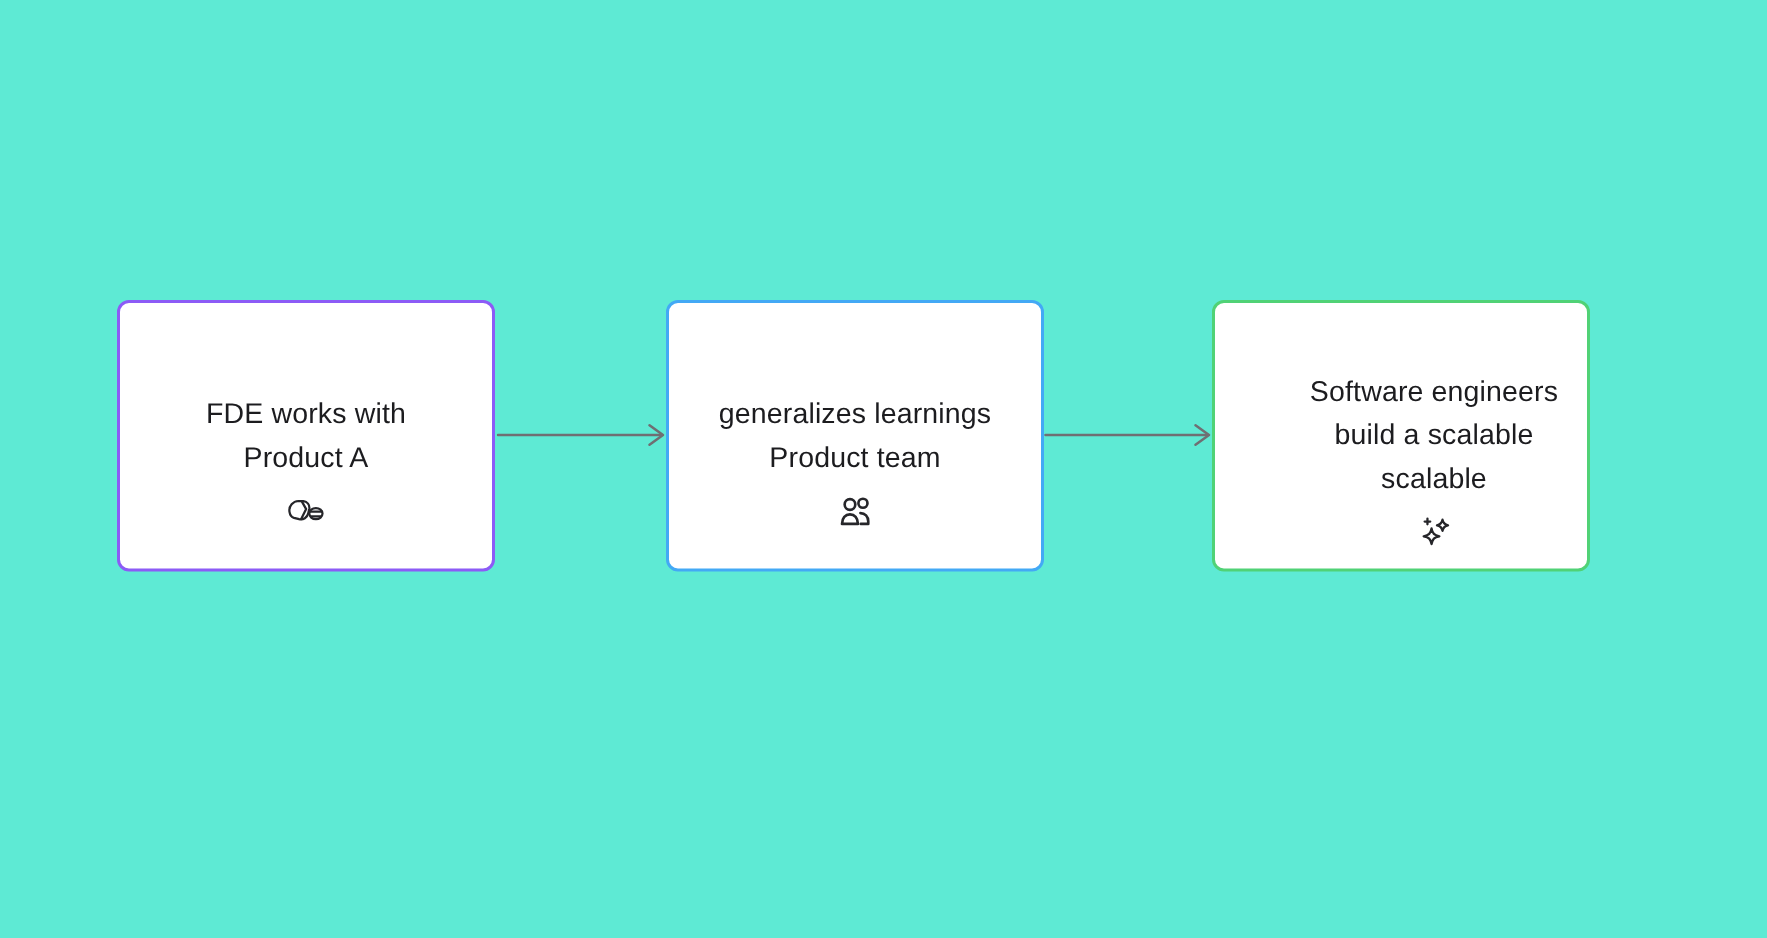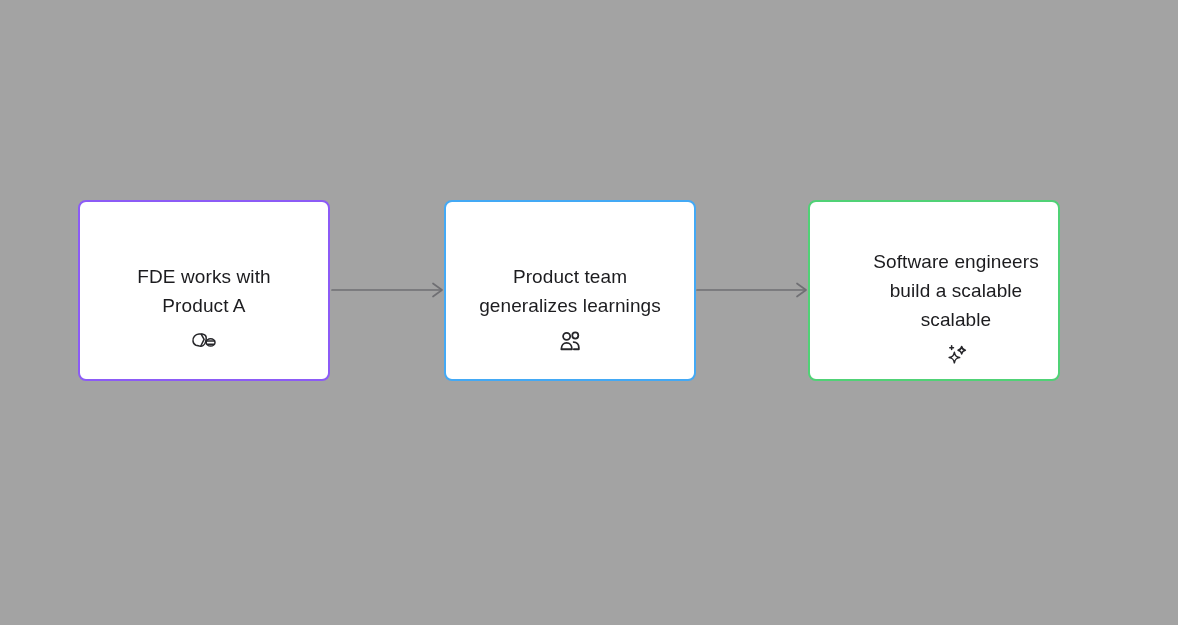--- a/index.html
+++ b/index.html
@@ -53,21 +53,21 @@
     position: absolute;
     top: 279px;
     color: #6f6f73;
   }
   .connector-0 { left: 331px; }
   .connector-1 { left: 696px; }
 </style>
 </head>
 <body>
 
-<div class="canvas" style="background: #a3a3a3;">
+<div class="canvas" style="background: #5eead4;">
 
   <div class="node node-0" style="border-color: rgb(140, 91, 246);">
     <div class="node-text">
       <div>FDE works with</div>
       <div>Product A</div>
     </div>
     <span class="node-icon">
       <svg width="28" height="20" viewBox="0 0 28 20" fill="none" stroke="currentColor" stroke-width="1.5" stroke-linecap="round" stroke-linejoin="round">
         <path d="M3 10.2 C2.4 6.2 5.4 3.2 9 3 L12.2 3.1 C14.9 3.5 16.5 5.5 16.2 8.1 L15.5 11.2 C14.8 14.1 12.2 15.7 9.4 15.1 L6 14.2 C4 13.6 3.3 12.3 3 10.2 Z"></path>
         <path d="M11.3 3.4 L14.1 8.4 L10.8 15"></path>
@@ -78,22 +78,22 @@
     </span>
   </div>
 
   <svg class="connector connector-0" width="113" height="22" viewBox="0 0 113 22" fill="none" stroke="currentColor" stroke-width="1.7" stroke-linecap="round" stroke-linejoin="round" style="color: rgb(111, 111, 115);">
     <line x1="1" y1="11" x2="110" y2="11"></line>
     <path d="M102 4.5 L111 11 L102 17.5"></path>
   </svg>
 
   <div class="node node-1" style="border-color: rgb(67, 169, 245);">
     <div class="node-text">
+      <div>generalizes learnings</div>
       <div>Product team</div>
-      <div>generalizes learnings</div>
     </div>
     <span class="node-icon">
       <svg width="25" height="23" viewBox="0 0 24 22" fill="none" stroke="currentColor" stroke-width="1.7" stroke-linecap="round" stroke-linejoin="round">
         <circle cx="8.3" cy="7" r="3.4"></circle>
         <path d="M3.2 19.4 C3.2 15.6 5.4 13.3 8.3 13.3 C11.2 13.3 13.4 15.6 13.4 19.4 Z"></path>
         <circle cx="16.6" cy="6.2" r="2.9"></circle>
         <path d="M15 12.5 C17.9 12.5 20 14.7 20 17.7 L20 19.4 L15.2 19.4"></path>
       </svg>
     </span>
   </div>

